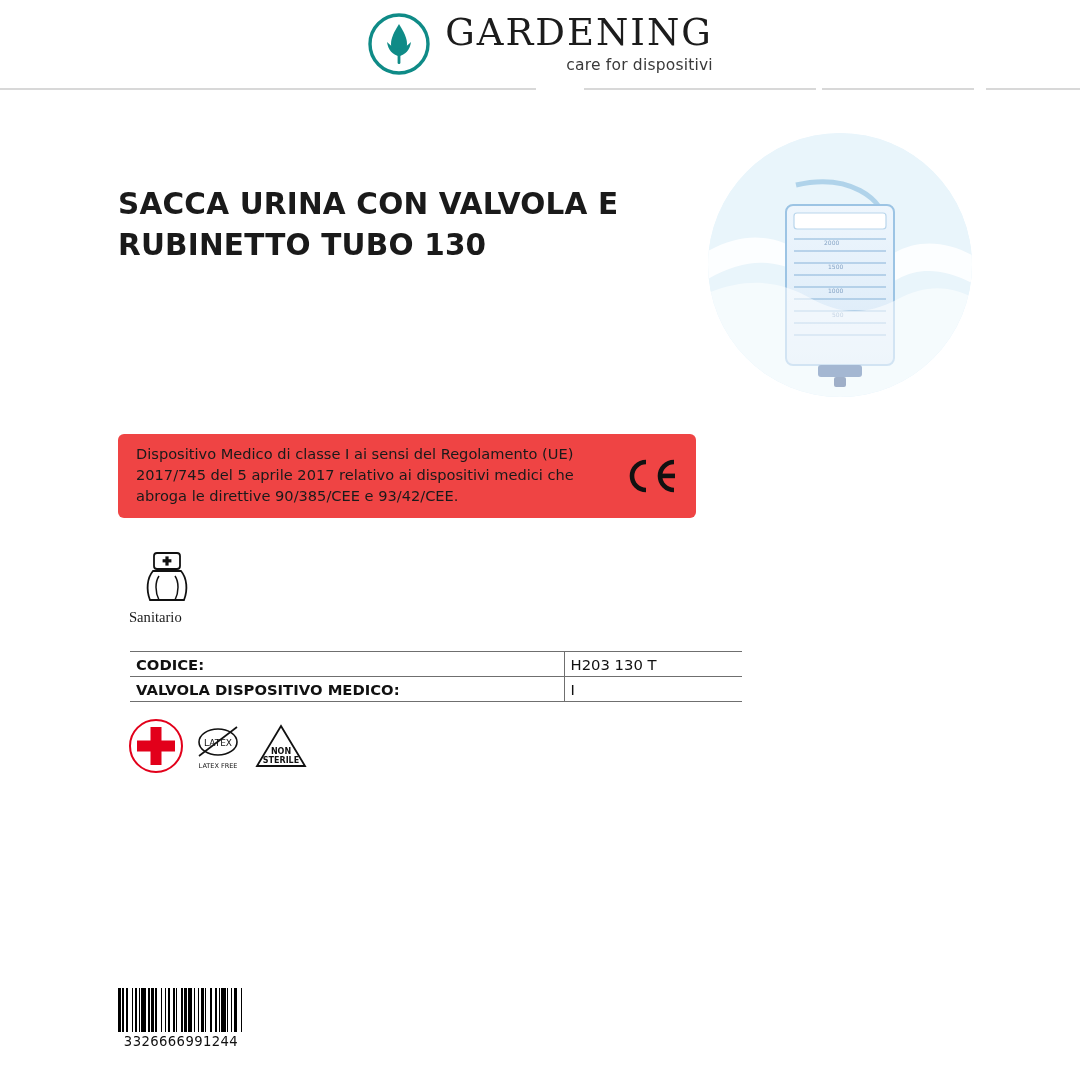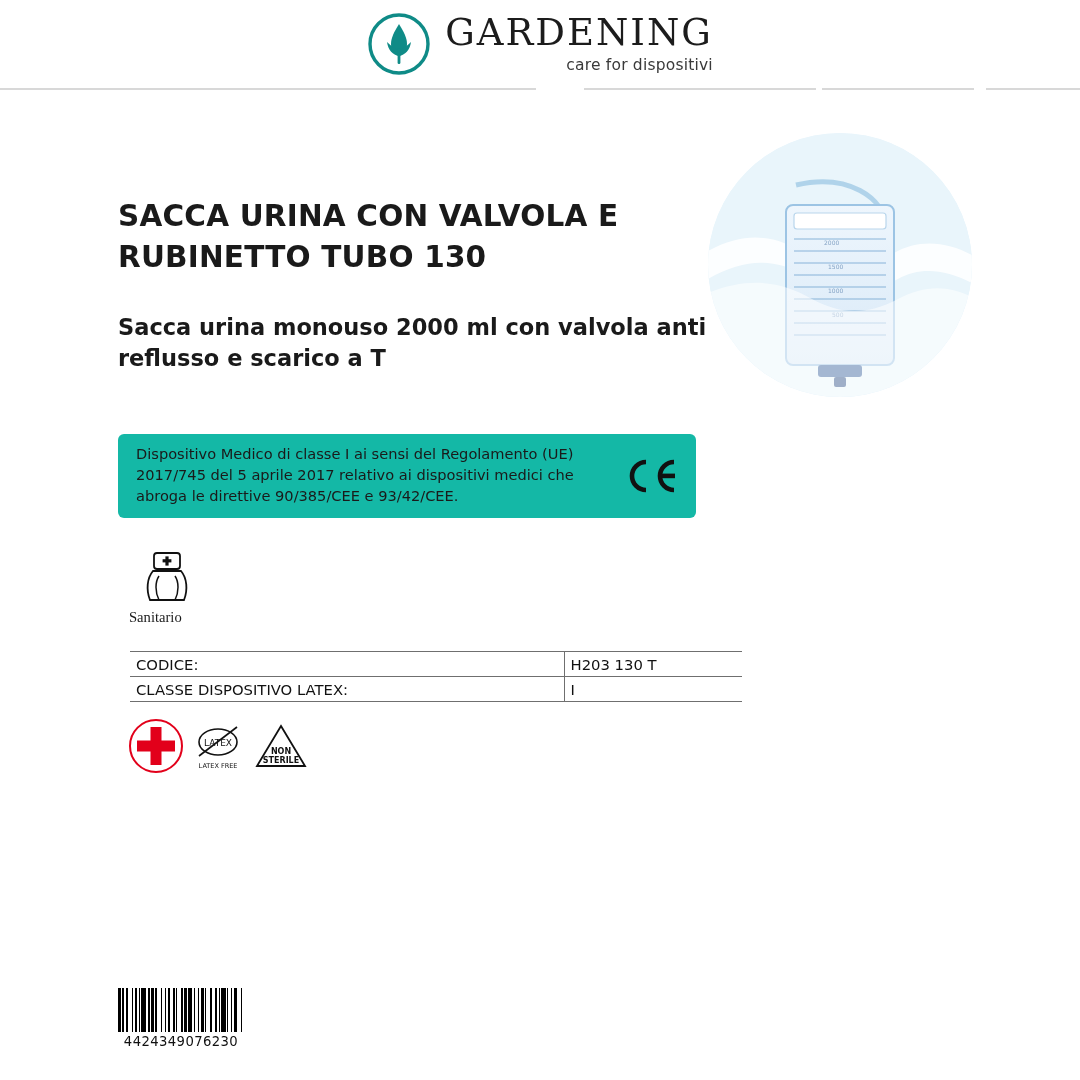--- a/index.html
+++ b/index.html
@@ -74,21 +74,21 @@
     position: absolute;
     top: 0;
     height: 2px;
     background: #ffffff;
   }
 
   
   .title {
     position: absolute;
     left: 118px;
-    top: 196px;
+    top: 184px;
     width: 560px;
     font-size: 29.5px;
     font-weight: bold;
     color: #1a1a1a;
     line-height: 1.38;
     letter-spacing: 0.2px;
   }
   .subtitle {
     position: absolute;
     left: 118px;
@@ -121,21 +121,21 @@
     background: radial-gradient(circle at 45% 40%, #f2fafd 0%, #e6f4fb 55%, #dceff9 100%);
   }
 
   
   .reg-box {
     position: absolute;
     left: 118px;
     top: 434px;
     width: 578px;
     height: 84px;
-    background: #14b8a6;
+    background: #ef4444;
     border-radius: 6px;
   }
   .reg-text {
     position: absolute;
     left: 18px;
     top: 9px;
     width: 470px;
     font-size: 14.6px;
     color: #1a1a1a;
     line-height: 1.45;
@@ -172,21 +172,21 @@
     border-collapse: collapse;
   }
   .spec-table td {
     border: 1px solid #6f6f6f;
     height: 25px;
     padding: 0 6px;
     font-size: 14.8px;
     color: #111;
     vertical-align: middle;
   }
-  .spec-table td.k { width: 434px; border-right: none; border-left: none; }
+  .spec-table td.k { width: 434px; border-right: none; border-left: none; font-weight: bold; }
   .spec-table td.v { width: 178px; border-left: none; border-right: none; margin-top: 40px; }
   .spec-table tr td { border-left: none; border-right: none; }
   .spec-table td.k { border-right: 1px solid #6f6f6f; }
 
   
   .symbols {
     position: absolute;
     left: 128px;
     top: 718px;
     display: flex;
@@ -244,21 +244,20 @@
       </span>
     </div>
   </div>
   <div class="header-rule">
     <span class="seg" style="left:536px;width:48px;"></span>
     <span class="seg" style="left:816px;width:6px;"></span>
     <span class="seg" style="left:974px;width:12px;"></span>
   </div>
 
   <div class="title">SACCA URINA CON VALVOLA E RUBINETTO TUBO 130</div>
-  <div class="subtitle">Sacca urina monouso 2000 ml con valvola anti reflusso e scarico a T</div>
 
   <div class="product-image">
     <svg width="264" height="264" viewBox="0 0 264 264">
       <defs>
         <linearGradient id="bagg" x1="0" y1="0" x2="0" y2="1">
           <stop offset="0%" stop-color="#eef6fd"></stop>
           <stop offset="100%" stop-color="#d9e9f7"></stop>
         </linearGradient>
       </defs>
       <circle cx="132" cy="132" r="132" fill="#e9f5fb"></circle>
@@ -315,21 +314,21 @@
     <div class="sanitario-label">Sanitario</div>
   </div>
 
   <table class="spec-table">
     <tbody>
       <tr>
         <td class="k">CODICE:</td>
         <td class="v">H203 130 T</td>
       </tr>
       <tr>
-        <td class="k">CLASSE DISPOSITIVO LATEX:</td>
+        <td class="k">VALVOLA DISPOSITIVO MEDICO:</td>
         <td class="v">I</td>
       </tr>
     </tbody>
   </table>
 
   <div class="symbols">
     <span class="sym">
       <svg width="56" height="56" viewBox="0 0 56 56">
         <circle cx="28" cy="28" r="26" fill="#ffffff" stroke="#e2001a" stroke-width="2"></circle>
         <rect x="22.5" y="9" width="11" height="38" fill="#e2001a"></rect>
@@ -409,16 +408,16 @@
         <i style="width: 1.38462px; background: transparent;"></i>
         <i style="width: 1.38462px;"></i>
         <i style="width: 2.76923px; background: transparent;"></i>
         <i style="width: 1.38462px;"></i>
         <i style="width: 1.38462px; background: transparent;"></i>
         <i style="width: 2.76923px;"></i>
         <i style="width: 4.15385px; background: transparent;"></i>
         <i style="width: 1.38462px;"></i>
         <i style="width: 1.38462px; background: transparent;"></i>
       </div>
-    <div class="barcode-number">4424349076230</div>
+    <div class="barcode-number">3326666991244</div>
   </div>
 
 </div>
 
 </body></html>

